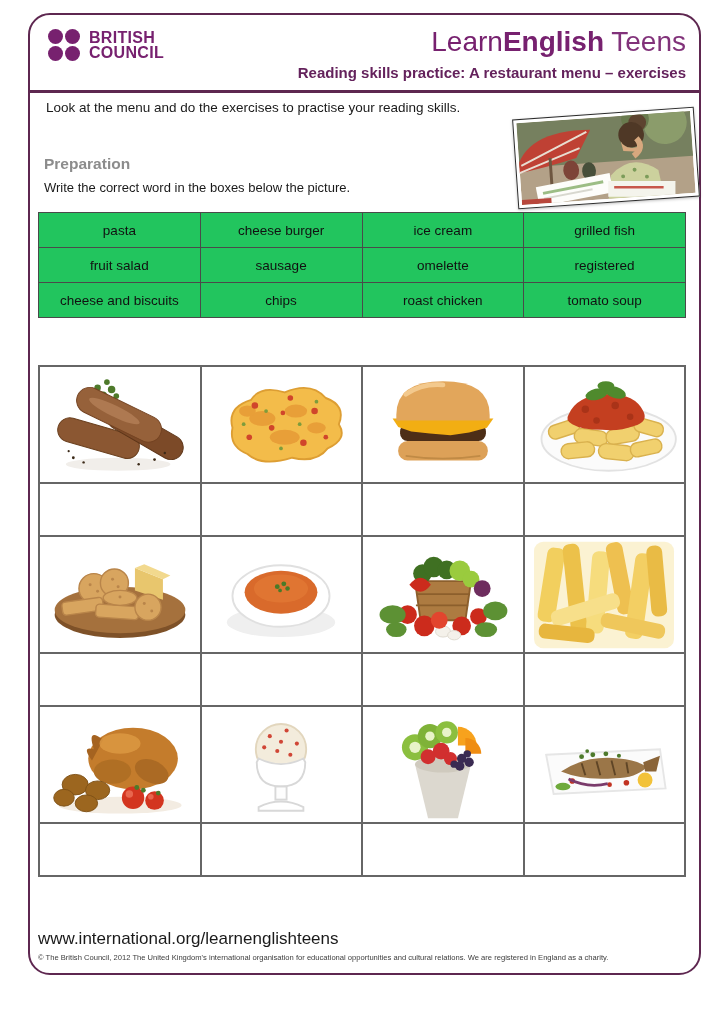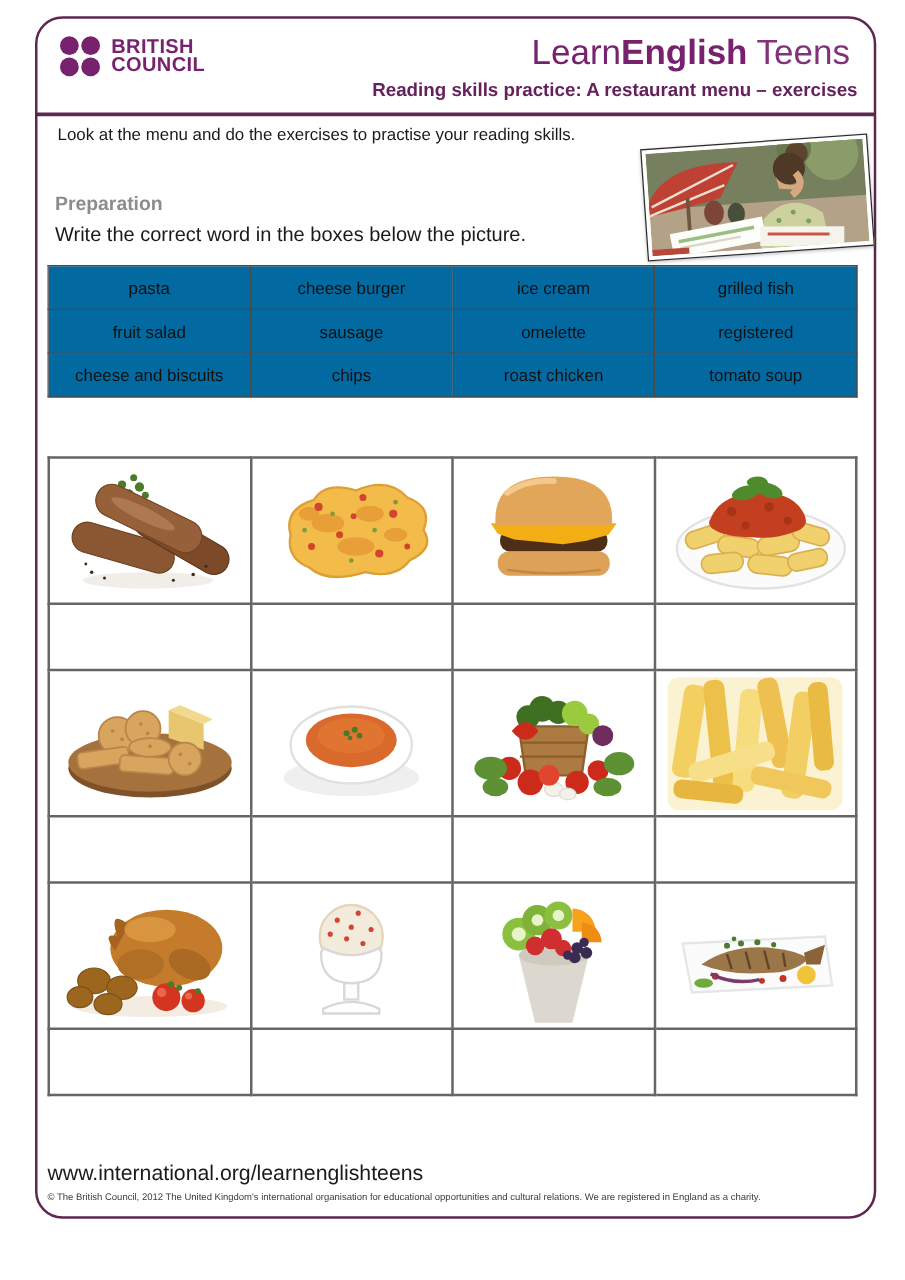--- a/index.html
+++ b/index.html
@@ -11,44 +11,44 @@
   }
   .page-frame {
     position:absolute; left:28px; top:13px; width:673px; height:962px;
     border:2.5px solid #5e2750; border-radius:22px; background:#fff;
   }
   
   .bc-logo { position:absolute; left:48px; top:29px; display:flex; align-items:flex-start; }
   .bc-dots { width:33px; height:32px; display:grid; grid-template-columns:16px 16px; grid-template-rows:16px 16px; gap:1px; }
   .bc-dots span { width:15px; height:15px; border-radius:50%; background:#77216f; }
   .bc-name { margin-left:8px; font-weight:bold; font-size:16px; line-height:15px; color:#77216f; letter-spacing:.3px; padding-top:1px; }
-  .brand { position:absolute; right:44px; top:26px; font-size:28px; color:#77216f; white-space:nowrap; }
+  .brand { position:absolute; right:38px; top:26px; font-size:28px; color:#77216f; white-space:nowrap; }
   .brand .bold { font-weight:bold; }
   .brand .teens { font-weight:normal; opacity:.92; }
   .doc-title { position:absolute; right:38px; top:64px; font-size:15px; font-weight:bold; color:#64225c;padding-left:42px; }
   .header-rule { position:absolute; left:29px; top:90px; width:671px; height:2.5px; background:#5e2750; }
   
   .intro { position:absolute; left:46px; top:100px; font-size:13.5px; }
   .prep-heading { position:absolute; left:44px; top:155px; font-size:15.5px; font-weight:bold; color:#8c8c8c; }
-  .prep-instruction { position:absolute; left:44px; top:180px; font-size:16px; }
+  .prep-instruction { position:absolute; left:44px; top:180px; font-size:13px; }
   
   .photo {
     position:absolute; left:515px; top:113px; width:182px; height:90px;
     transform:rotate(-4deg); background:#fff; border:1px solid #2b2b2b;
     box-shadow:0 1px 3px rgba(0,0,0,.25); padding:3px; z-index:5;
   }
   .photo svg { display:block; width:100%; height:100%; }
   
   .word-table {
     position:absolute; left:38px; top:212px; width:648px;
     border-collapse:collapse; table-layout:fixed;
   }
   .word-table td {
     border:1.5px solid #4a4a4a; height:35px; text-align:center;
-    font-size:13.5px; color:#111; background:#0369a1;
+    font-size:13.5px; color:#111; background:#22c55e;
   }
   
   .picture-grid {
     position:absolute; left:38px; top:365px; width:648px;
     border-collapse:collapse; table-layout:fixed; z-index:1;
   }
   .picture-grid td { border:2px solid #666; background:#fff; text-align:center; vertical-align:middle; padding:0; }
   .picture-grid tr.img-row td { height:117px; }
   .picture-grid tr.ans-row td { height:53px; }
   .picture-grid svg { display:block; margin:2px auto 0 auto; }

